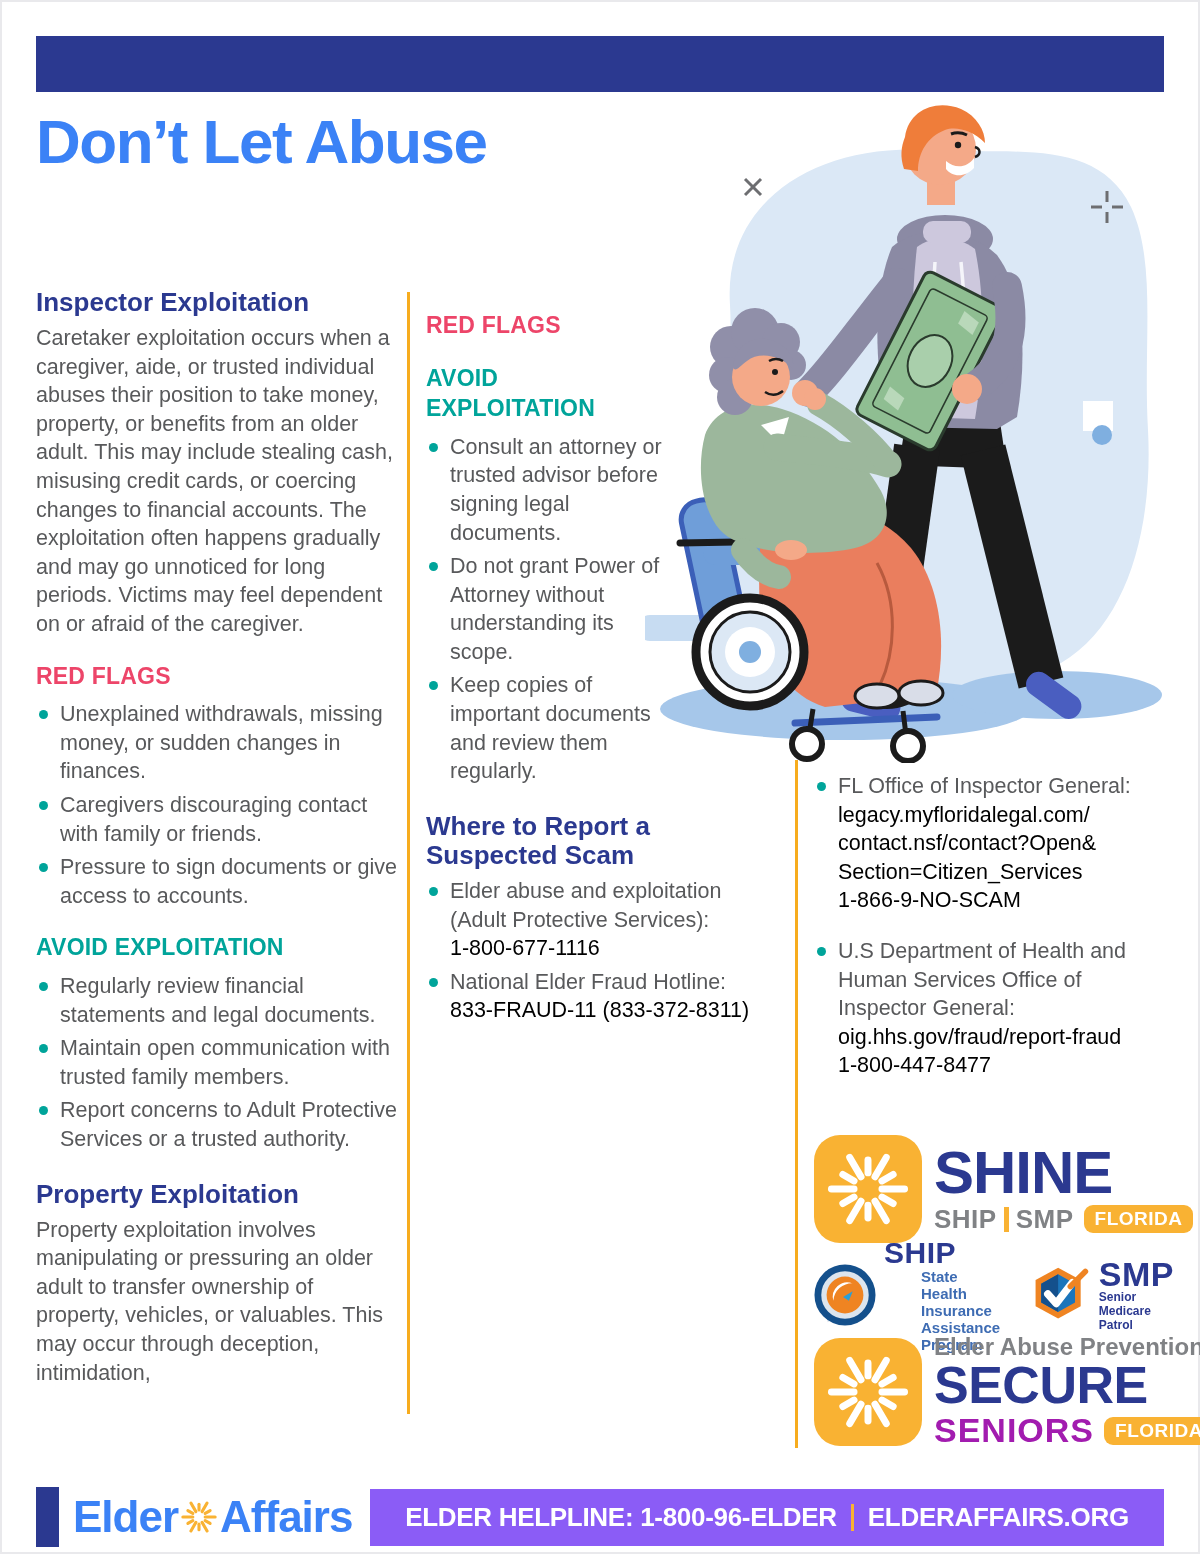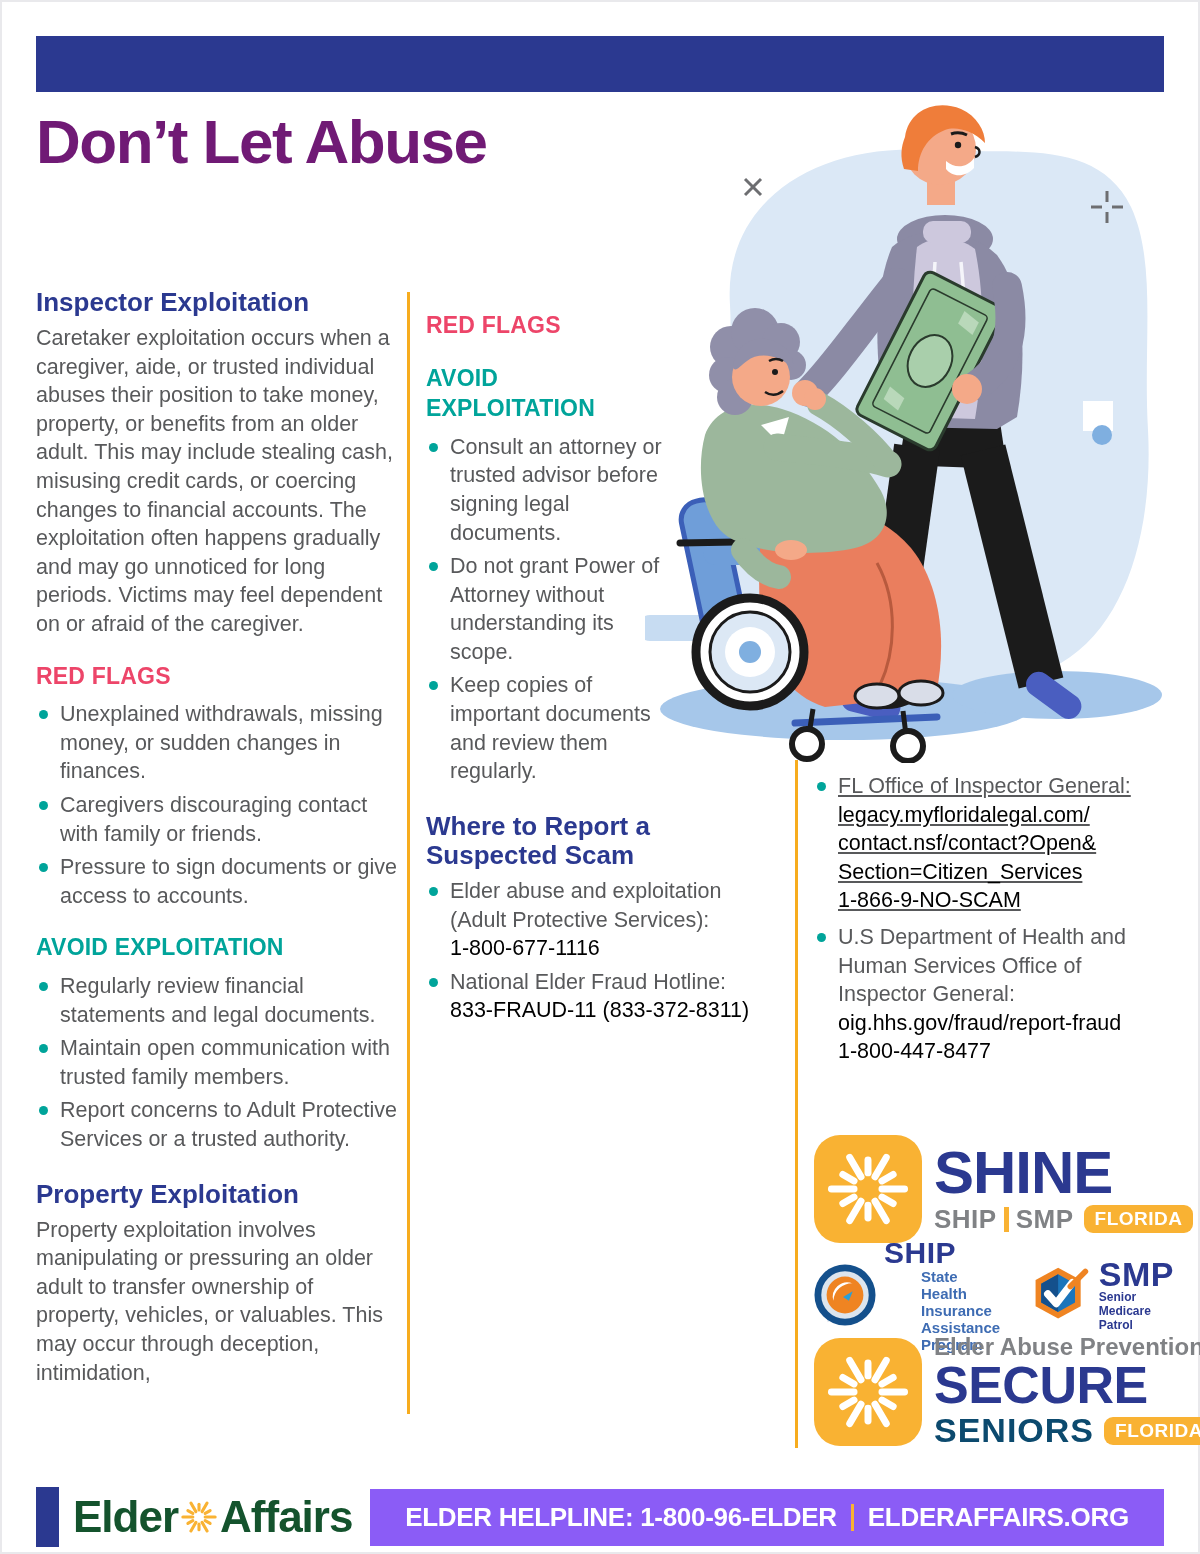--- a/index.html
+++ b/index.html
@@ -1,21 +1,21 @@
 <!DOCTYPE html>
 <html><head>
 <meta charset="utf-8">
 <style>
   html,body{margin:0;padding:0;background:#ffffff;}
   .page{position:relative;width:1200px;height:1554px;background:#fff;overflow:hidden;
         font-family:"Liberation Sans",sans-serif;box-shadow:inset 0 0 0 2px #e9e9ec;}
   
   .topbar{position:absolute;left:36px;top:36px;width:1128px;height:56px;background:#2b3990;}
   
-  .title{position:absolute;left:36px;top:108px;margin:0;color:#701a75;font-weight:800;
+  .title{position:absolute;left:36px;top:108px;margin:0;color:#3b82f6;font-weight:800;
          font-size:62px;line-height:67px;letter-spacing:-1.5px;}
   .title span{display:block;}
   
   .illustration{position:absolute;left:645px;top:95px;width:520px;height:668px;pointer-events:none;}
   
   .col{position:absolute;color:#58595b;font-size:21.5px;line-height:1.33;}
   .col1{left:36px;top:288px;width:362px;}
   .col2{left:426px;top:288px;width:356px;}
   .col3{left:814px;top:772px;width:352px;}
   .vdivider{position:absolute;width:3px;background:#f7ac1e;}
@@ -44,36 +44,36 @@
   .shine-word{color:#2b3990;font-weight:800;font-size:60px;line-height:58px;letter-spacing:-1px;}
   .shine-sub{display:flex;align-items:center;margin-top:2px;}
   .shipsmp{color:#808285;font-weight:800;font-size:26px;letter-spacing:.5px;}
   .ssep{display:inline-block;width:5px;height:25px;background:#f9b233;margin:0 7px;}
   .fl-pill{background:#f9b233;color:#fff;font-weight:800;font-size:19px;letter-spacing:.5px;
            border-radius:9px;padding:3px 11px;margin-left:10px;white-space:nowrap;}
   .secure-right{margin-left:12px;}
   .secure-tag{color:#808285;font-size:24px;font-weight:600;line-height:26px;}
   .secure-word{color:#2b3990;font-weight:800;font-size:52px;line-height:50px;letter-spacing:-.5px;}
   .secure-row{display:flex;align-items:center;margin-top:1px;}
-  .seniors-word{color:#0c4a6e;font-weight:800;font-size:34px;letter-spacing:1px;}
+  .seniors-word{color:#a21caf;font-weight:800;font-size:34px;letter-spacing:1px;}
   
   .programs-row{position:absolute;left:814px;top:1262px;width:360px;height:66px;display:flex;align-items:center;}
   .prog{display:flex;align-items:center;}
   .prog svg{flex:0 0 auto;}
   .ship-text{margin-left:8px;}
   .ship-name{color:#2b3990;font-weight:800;font-size:30px;line-height:30px;letter-spacing:.5px;}
   .ship-sub{color:#3e6cb3;font-size:15px;line-height:17px;font-weight:600;margin-left:37px;}
   .smp-wrap{margin-left:26px;}
   .smp-text{margin-left:8px;}
   .smp-name{color:#2b3990;font-weight:800;font-size:34px;line-height:32px;letter-spacing:.5px;}
   .smp-sub{color:#2b3990;font-size:12px;font-weight:700;}
   
   .footer-logo{position:absolute;left:36px;top:1486px;height:62px;display:flex;align-items:center;}
   .flag-bar{width:23px;height:60px;background:#2b3990;margin-right:14px;}
-  .ea-word{color:#14532d;font-weight:800;font-size:44px;letter-spacing:-1px;}
+  .ea-word{color:#3b82f6;font-weight:800;font-size:44px;letter-spacing:-1px;}
   .ea-sun{width:38px;height:38px;color:#f9b233;margin:0 2px;}
   .footer-bar{position:absolute;left:370px;top:1489px;width:794px;height:57px;background:#8b5cf6;
               display:flex;align-items:center;justify-content:center;color:#fff;}
   .fb-text{font-weight:700;font-size:26px;letter-spacing:-.3px;white-space:nowrap;}
   .fb-sep{display:inline-block;width:3px;height:27px;background:#f9b233;margin:0 14px;vertical-align:-5px;}
 </style>
 </head>
 <body>
 
 <svg width="0" height="0" style="position:absolute">
@@ -283,21 +283,21 @@
         </li>
 
     </ul>
   </div>
 
   <div class="vdivider vd2"></div>
 
   <div class="col col3">
     <ul class="bullets">
 
-        <li style="margin-bottom:8px;text-decoration:underline;">
+        <li style="margin-bottom:22px;">
           <span>FL Office of Inspector General:</span>
           <span style="display:block">
             <div class="link-line">legacy.myfloridalegal.com/</div>
             <div class="link-line">contact.nsf/contact?Open&amp;</div>
             <div class="link-line">Section=Citizen_Services</div>
             <div class="link-line">1-866-9-NO-SCAM</div>
           </span>
         </li>
 
         <li style="margin-bottom:10px;">

